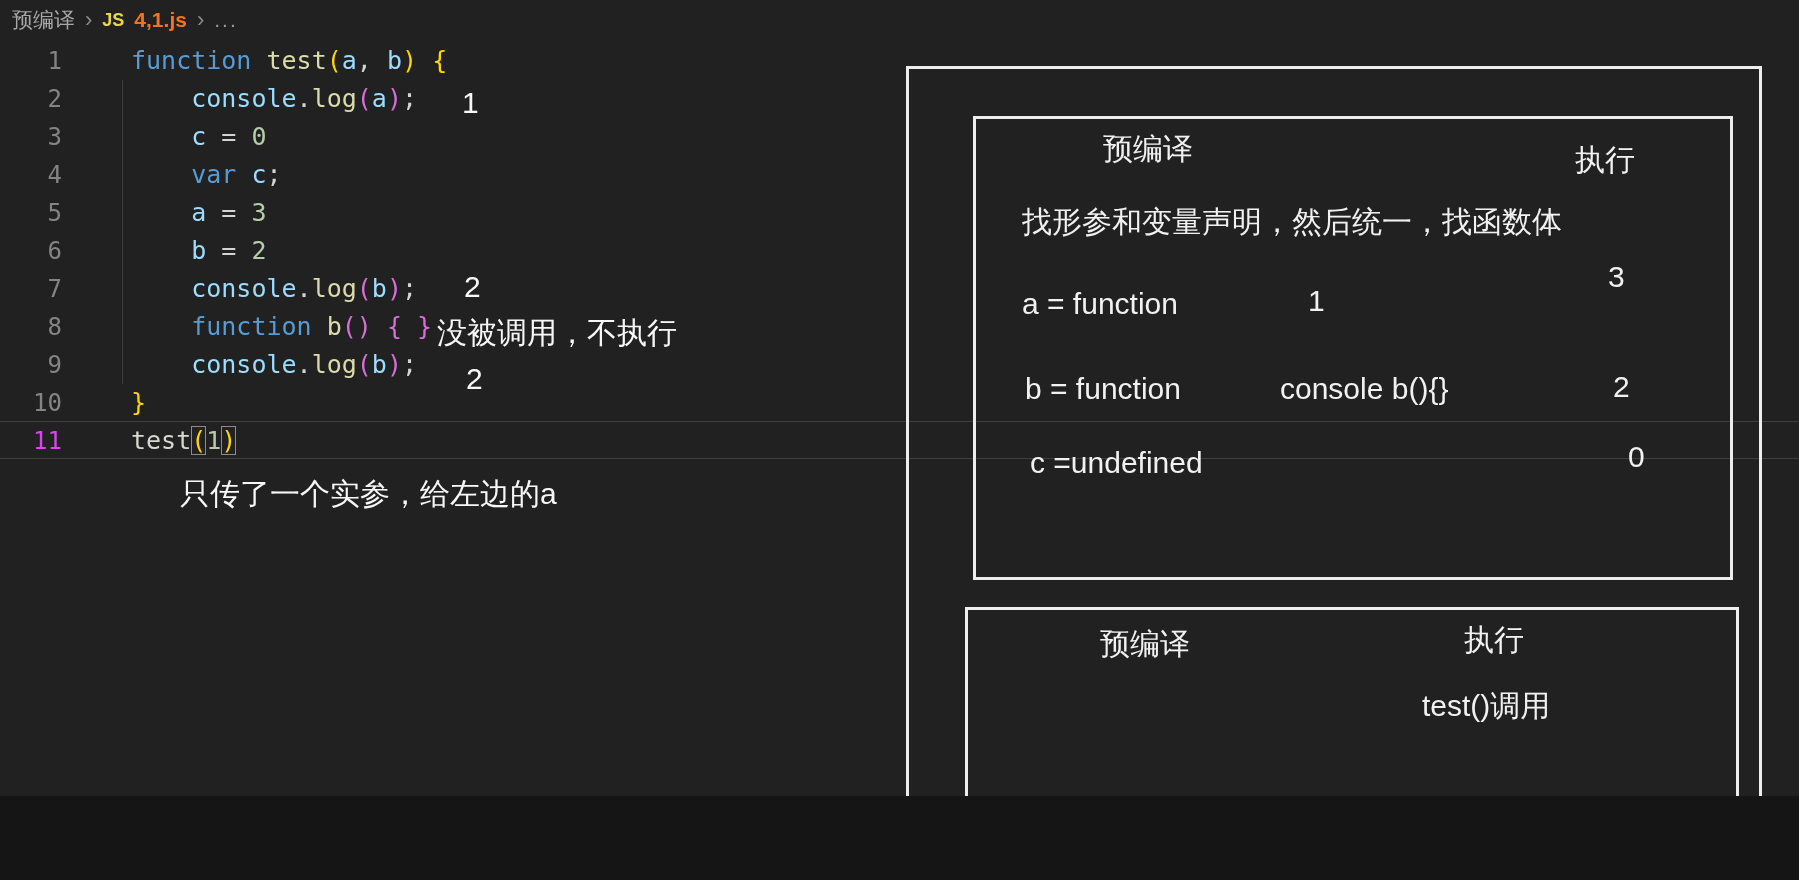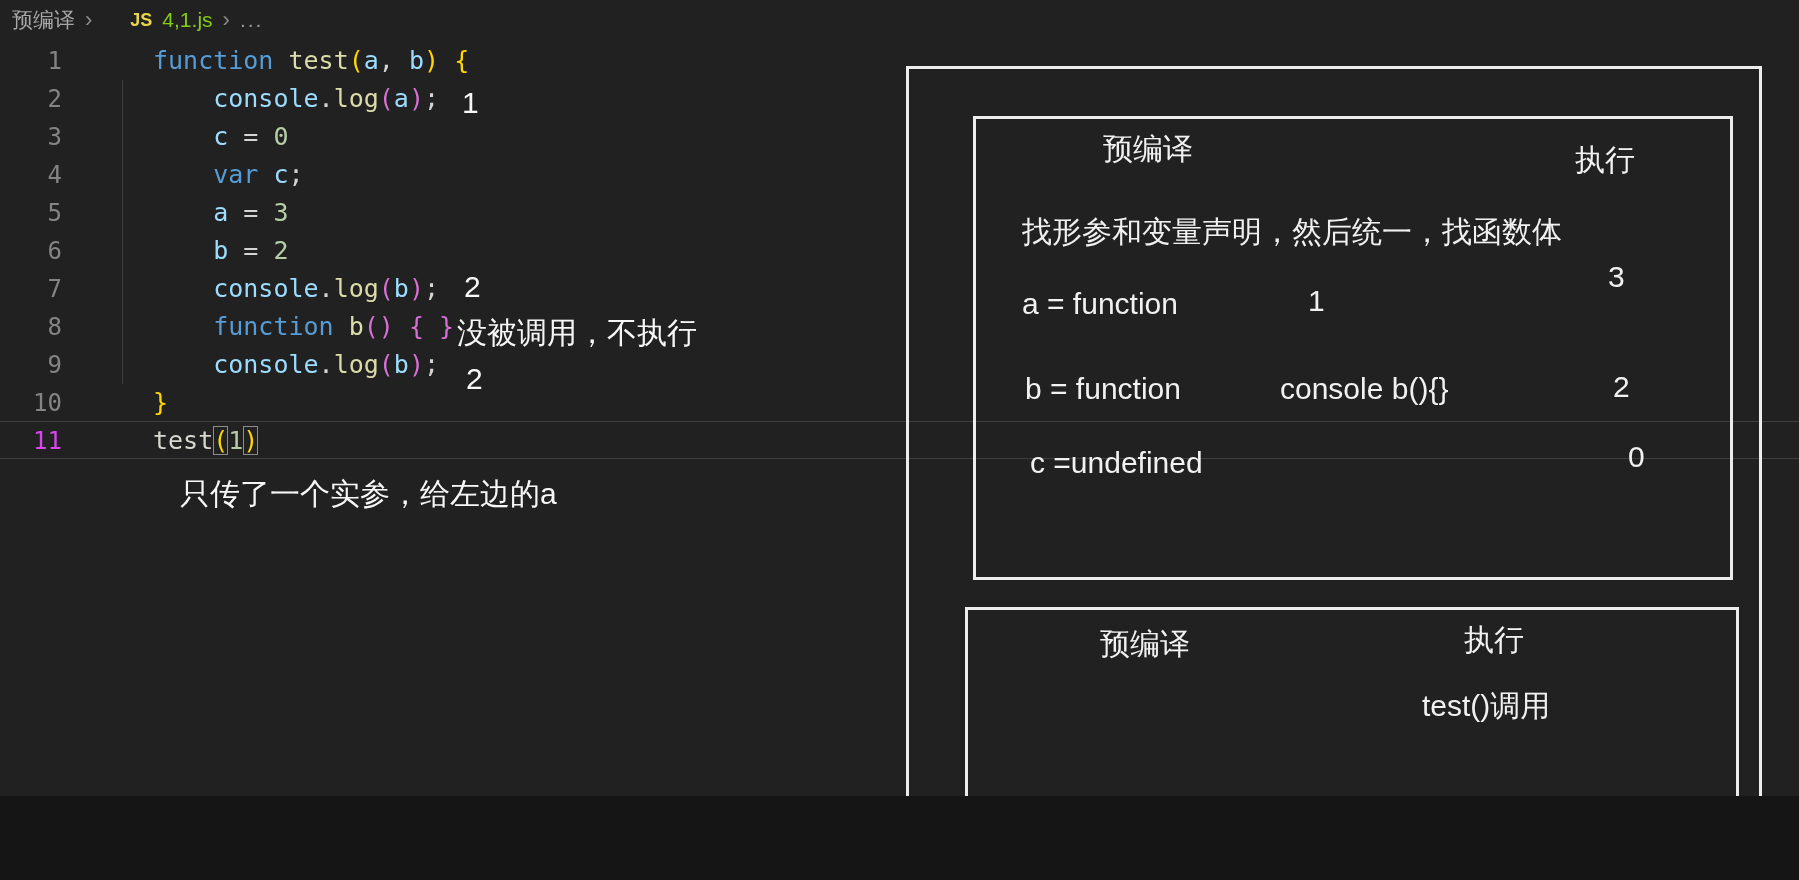--- a/index.html
+++ b/index.html
@@ -3,67 +3,67 @@
 <meta charset="utf-8">
 <style>
   html,body{margin:0;padding:0;background:#151515;}
   .stage{position:relative;width:1799px;height:796px;background:#212121;overflow:hidden;
          font-family:"Liberation Sans",sans-serif;}
 
   
   .breadcrumb{position:absolute;left:12px;top:4px;height:32px;display:flex;align-items:center;
               gap:10px;font-size:21px;color:#a6a6a6;z-index:3;}
   .crumb-sep{color:#8a8a8a;font-size:22px;line-height:1;}
-  .js-badge{color:#e8d44d;font-weight:bold;font-size:18px;letter-spacing:0;margin-left:28px;}
-  .crumb-file{color:#84cc16;}
+  .js-badge{color:#e8d44d;font-weight:bold;font-size:18px;letter-spacing:0;}
+  .crumb-file{color:#f97316;font-weight:bold;}
   .crumb-more{color:#9a9a9a;letter-spacing:2px;}
 
   
   .code-area{position:absolute;left:0;top:42px;z-index:2;
              font-family:"DejaVu Sans Mono","Liberation Mono",monospace;font-size:25px;}
   .code-line{display:flex;height:38px;line-height:38px;}
   .gutter{width:70px;box-sizing:border-box;padding-right:8px;text-align:right;
           color:#848484;font-size:24px;flex:0 0 70px;}
   .gutter.cur{color:#d946ef;}
-  .code-text{white-space:pre;margin-left:83px;}
+  .code-text{white-space:pre;margin-left:61px;}
   .tk-kw{color:#569CD6;}
   .tk-fn{color:#DCDCAA;}
   .tk-vr{color:#9CDCFE;}
   .tk-nm{color:#B5CEA8;}
   .tk-pn{color:#D4D4D4;}
   .tk-b1{color:#FFD700;}
   .tk-b2{color:#D670D6;}
   .tk-call{color:#d8d8d0;}
   .tk-b1m{color:#FFD700;outline:1.5px solid #8c8c8c;outline-offset:-1px;}
 
   .indent-guide{position:absolute;left:122px;top:80px;width:1px;height:304px;background:#3c3c3c;z-index:1;}
   .current-line{position:absolute;left:0;top:421px;width:1799px;height:38px;
                 border-top:1px solid #3f3f3f;border-bottom:1px solid #3f3f3f;
                 box-sizing:border-box;z-index:0;}
 
   
   .ann{position:absolute;color:#f7f7f7;font-size:30px;line-height:1.1;z-index:3;white-space:nowrap;}
   .ann-1{left:462px;top:86px;}
   .ann-2{left:464px;top:270px;}
-  .ann-3{left:437px;top:316px;margin-left:20px;}
+  .ann-3{left:437px;top:316px;}
   .ann-4{left:466px;top:362px;}
   .ann-5{left:180px;top:477px;text-align:right;}
 
   
   .sketch{position:absolute;border:3px solid #ededed;box-sizing:border-box;z-index:5;}
   .box-outer{left:906px;top:66px;width:856px;height:787px;}
   .box1{left:973px;top:116px;width:760px;height:464px;}
   .box2{left:965px;top:607px;width:774px;height:218px;}
 
   .panel-text{position:absolute;color:#f1f1f1;font-size:30px;line-height:1.15;white-space:nowrap;z-index:6;}
 
   
   .b1-pre{left:1103px;top:132px;}
   .b1-exec{left:1575px;top:143px;}
-  .b1-guide{left:1022px;top:215px;text-align:center;}
+  .b1-guide{left:1022px;top:205px;text-align:center;}
   .b1-a-l{left:1022px;top:287px;}
   .b1-a-m{left:1308px;top:284px;}
   .b1-a-r{left:1608px;top:260px;}
   .b1-b-l{left:1025px;top:372px;}
   .b1-b-m{left:1280px;top:372px;}
   .b1-b-r{left:1613px;top:370px;}
   .b1-c-l{left:1030px;top:446px;}
   .b1-c-r{left:1628px;top:440px;}
 
   

